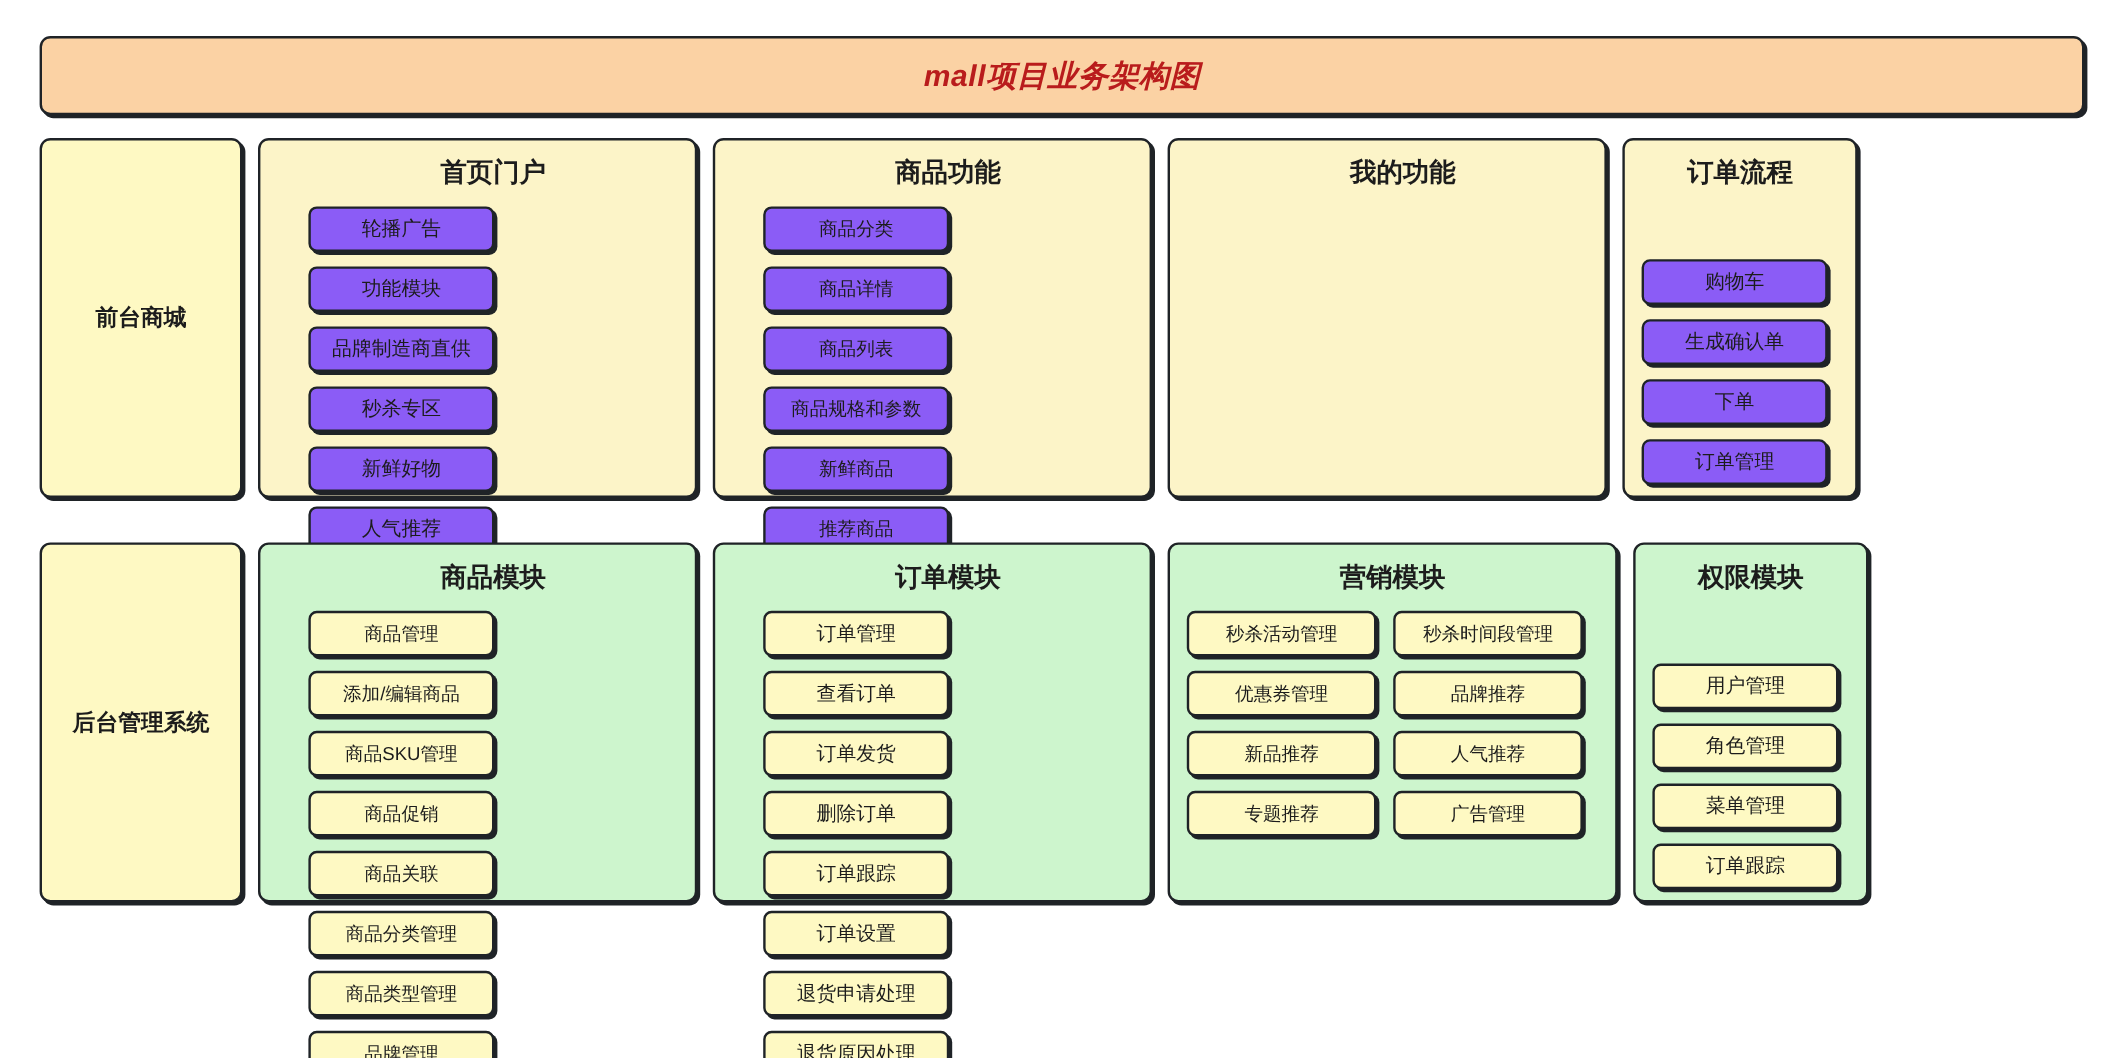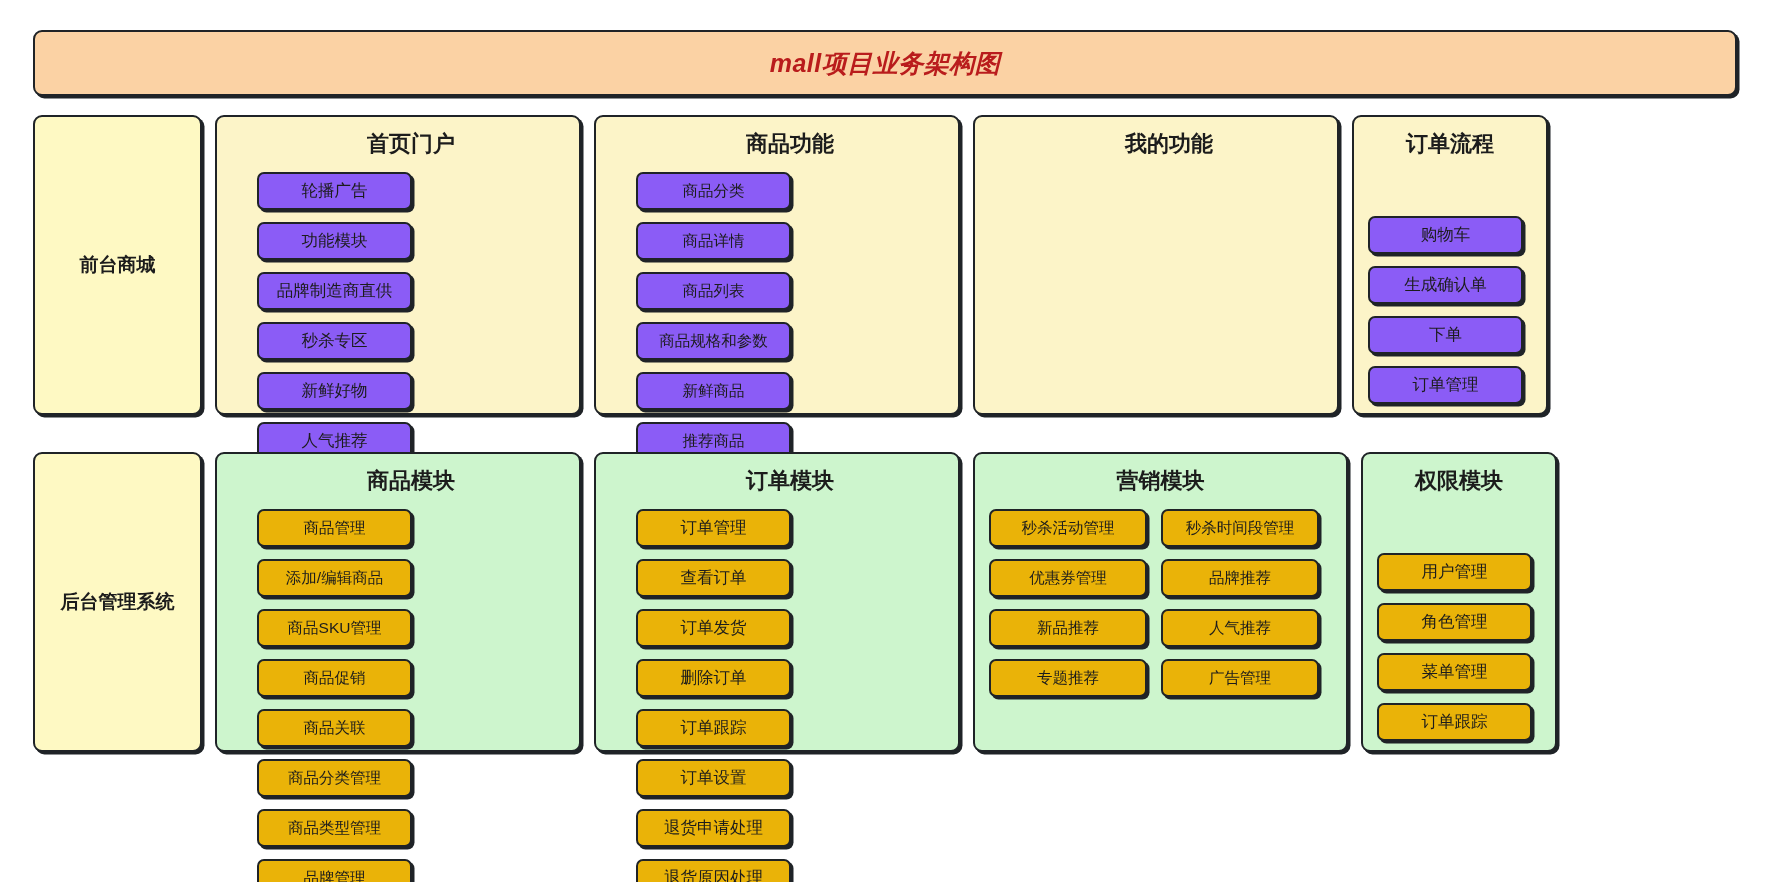--- a/index.html
+++ b/index.html
@@ -111,21 +111,21 @@
     display: flex;
     align-items: center;
     justify-content: center;
     font-size: 16.5px;
     color: #1c1c1c;
     box-sizing: border-box;
     padding: 0 6px;
     white-space: nowrap;
   }
   .chip-blue  { background: #8b5cf6; text-align: center; }
-  .chip-green { background: #eab308; }
+  .chip-green { background: #fef9c3; }
 
   
   .panel-w2 { flex: 0 0 366px; padding-left: 40px; }
   .panel-w1 { flex: 0 0 196px; gap: 44px; }
 
   .panel-w2 .chip { width: 155px; }
   .panel-w1 .chip { width: 155px; }
 
   
   .panel-marketing { flex: 0 0 375px; }

